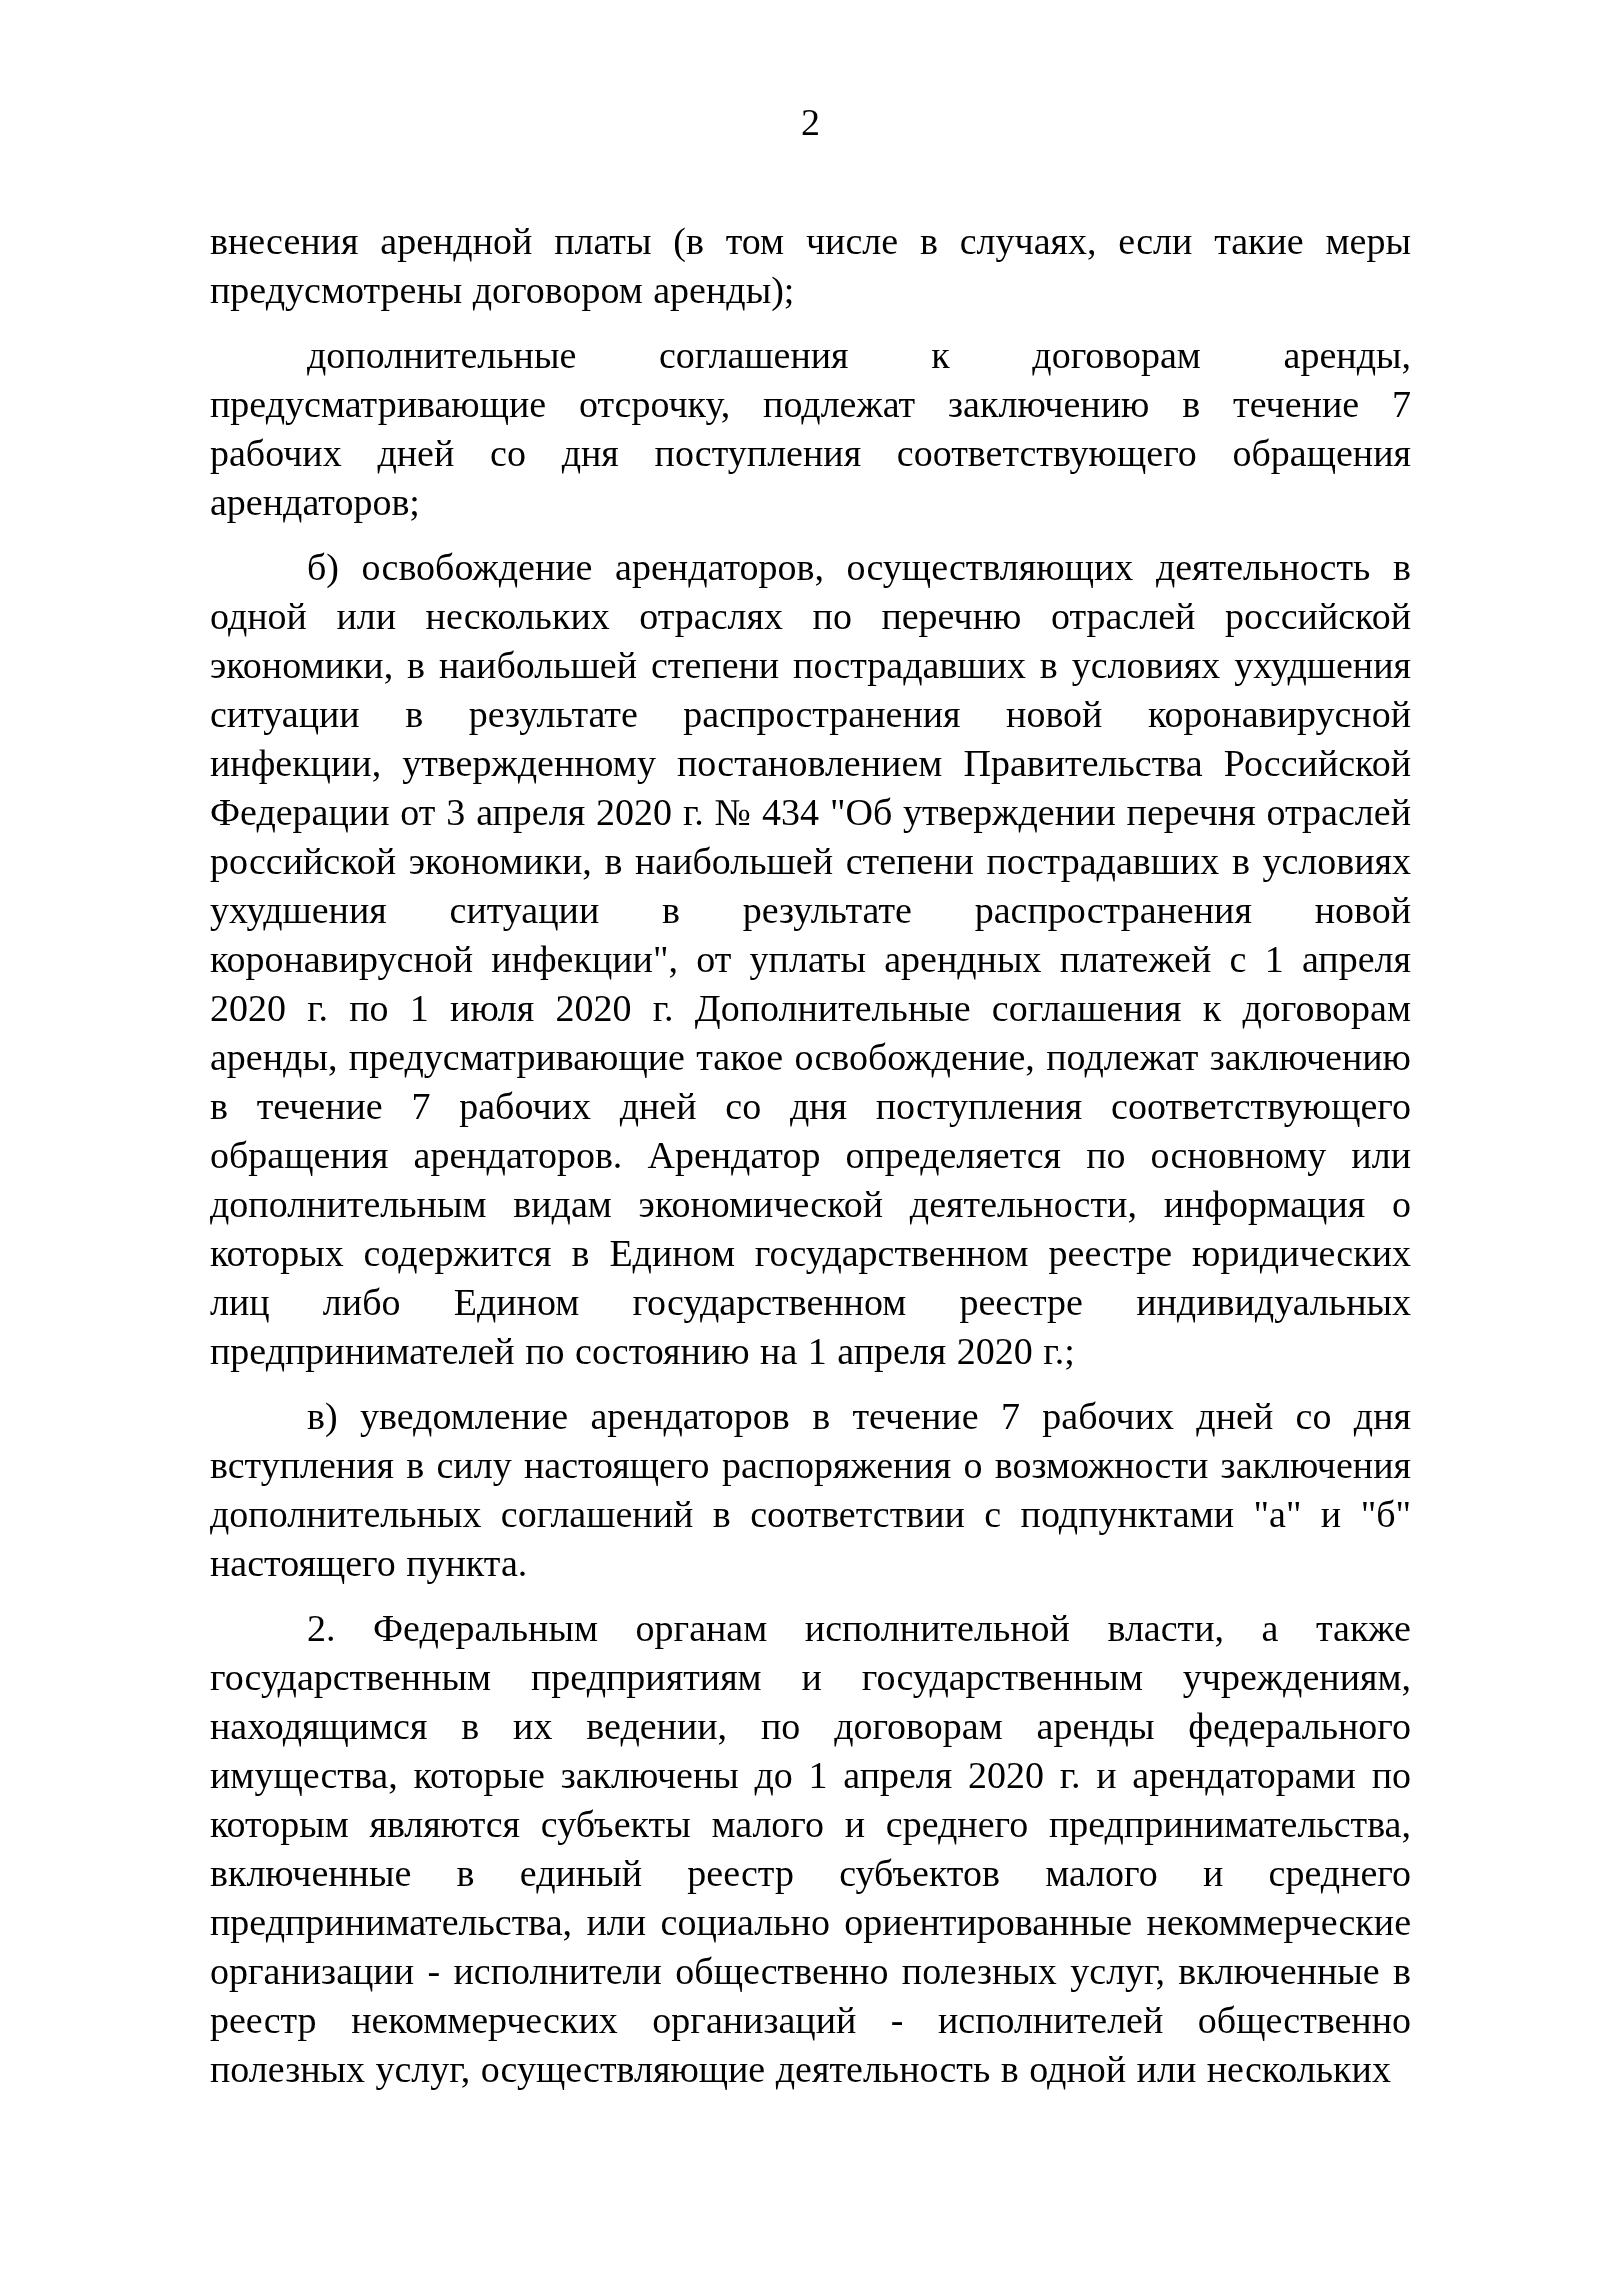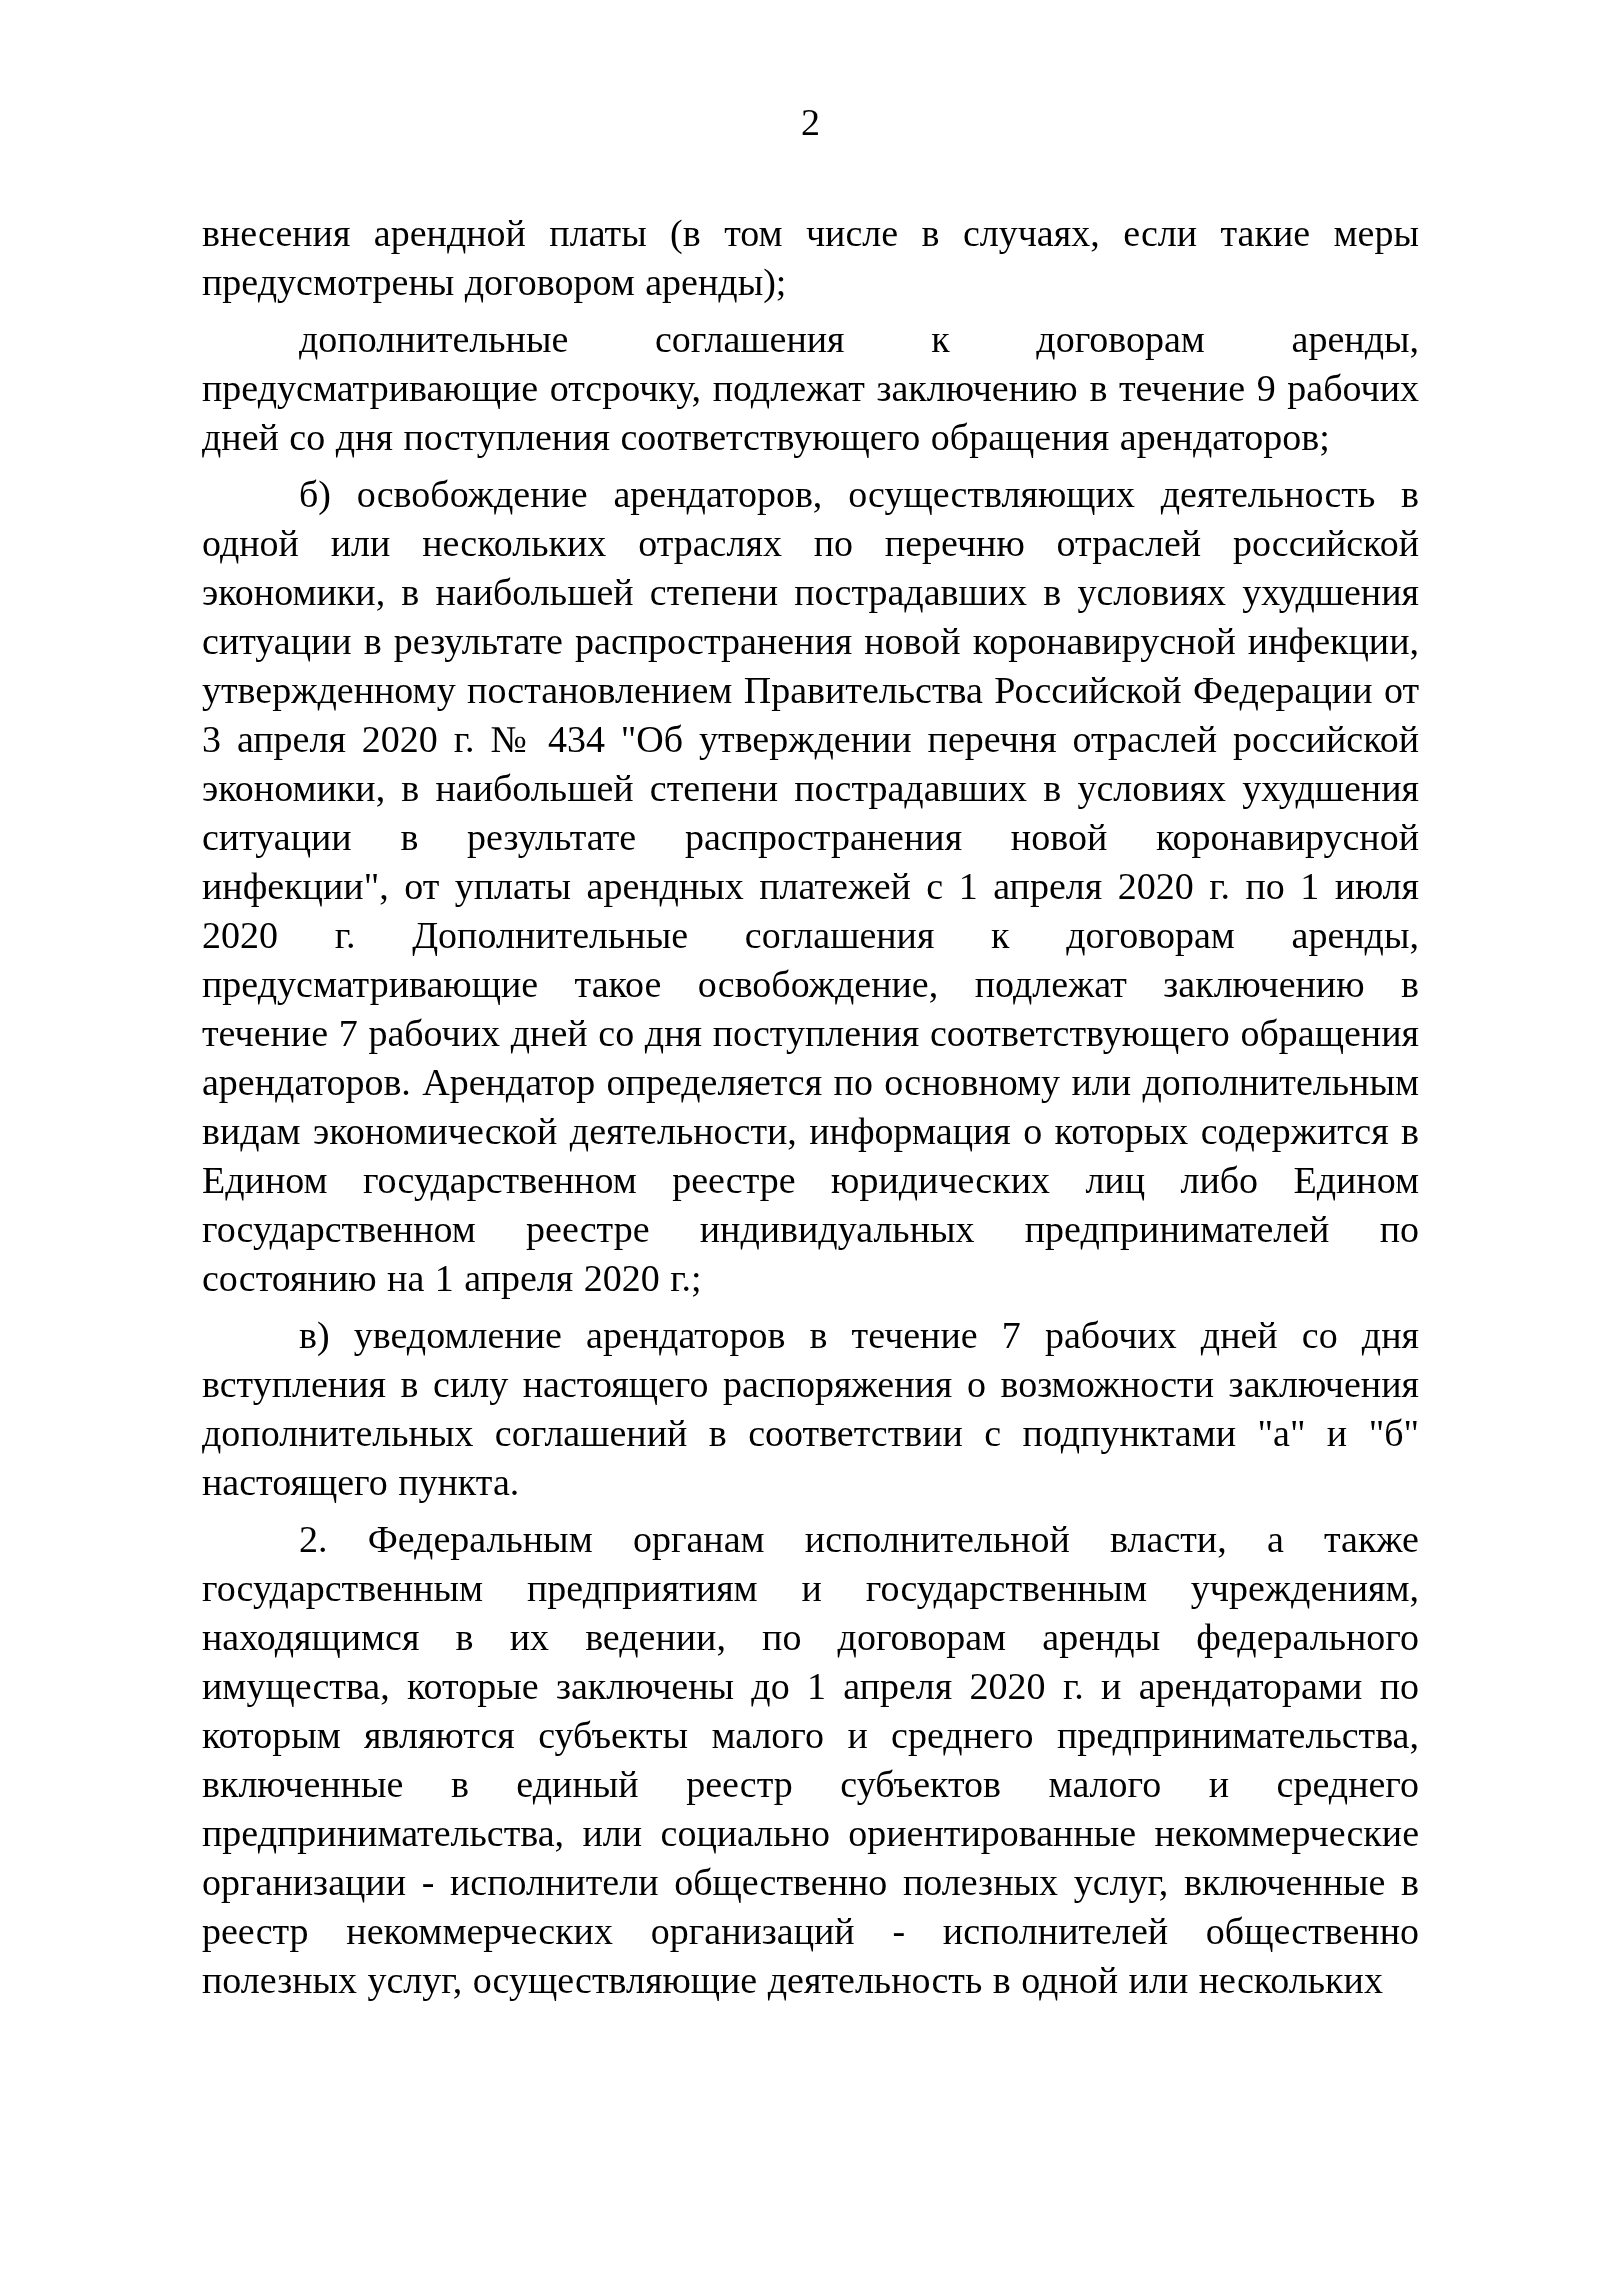--- a/index.html
+++ b/index.html
@@ -30,34 +30,34 @@
       position: absolute;
       top: 201px;
       left: 194px;
       width: 1233px;
       font-size: 38px;
       line-height: 49px;
       text-align: justify;
       word-spacing: 1px;
     }
     .para {
-      margin: 8px;
+      margin: 16px;
       padding: 0;
     }
     .para.indent {
       text-indent: 97px;
     }
   </style>
 </head>
 <body>
 
 <div class="page">
   <div class="page-number">2</div>
 
   <div class="body-text">
     <p class="para">внесения арендной платы (в том числе в случаях, если такие меры предусмотрены договором аренды);</p>
-    <p class="para indent">дополнительные соглашения к договорам аренды, предусматривающие отсрочку, подлежат заключению в течение 9 рабочих дней со дня поступления соответствующего обращения арендаторов;</p>
+    <p class="para indent">дополнительные соглашения к договорам аренды, предусматривающие отсрочку, подлежат заключению в течение 7 рабочих дней со дня поступления соответствующего обращения арендаторов;</p>
     <p class="para indent">б) освобождение арендаторов, осуществляющих деятельность в одной или нескольких отраслях по перечню отраслей российской экономики, в наибольшей степени пострадавших в условиях ухудшения ситуации в результате распространения новой коронавирусной инфекции, утвержденному постановлением Правительства Российской Федерации от 3 апреля 2020 г. № 434 "Об утверждении перечня отраслей российской экономики, в наибольшей степени пострадавших в условиях ухудшения ситуации в результате распространения новой коронавирусной инфекции", от уплаты арендных платежей с 1 апреля 2020 г. по 1 июля 2020 г. Дополнительные соглашения к договорам аренды, предусматривающие такое освобождение, подлежат заключению в течение 7 рабочих дней со дня поступления соответствующего обращения арендаторов. Арендатор определяется по основному или дополнительным видам экономической деятельности, информация о которых содержится в Едином государственном реестре юридических лиц либо Едином государственном реестре индивидуальных предпринимателей по состоянию на 1 апреля 2020 г.;</p>
     <p class="para indent">в) уведомление арендаторов в течение 7 рабочих дней со дня вступления в силу настоящего распоряжения о возможности заключения дополнительных соглашений в соответствии с подпунктами "а" и "б" настоящего пункта.</p>
     <p class="para indent">2. Федеральным органам исполнительной власти, а также государственным предприятиям и государственным учреждениям, находящимся в их ведении, по договорам аренды федерального имущества, которые заключены до 1 апреля 2020 г. и арендаторами по которым являются субъекты малого и среднего предпринимательства, включенные в единый реестр субъектов малого и среднего предпринимательства, или социально ориентированные некоммерческие организации - исполнители общественно полезных услуг, включенные в реестр некоммерческих организаций - исполнителей общественно полезных услуг, осуществляющие деятельность в одной или нескольких</p>
   </div>
 </div>
 
 
 </body></html>

